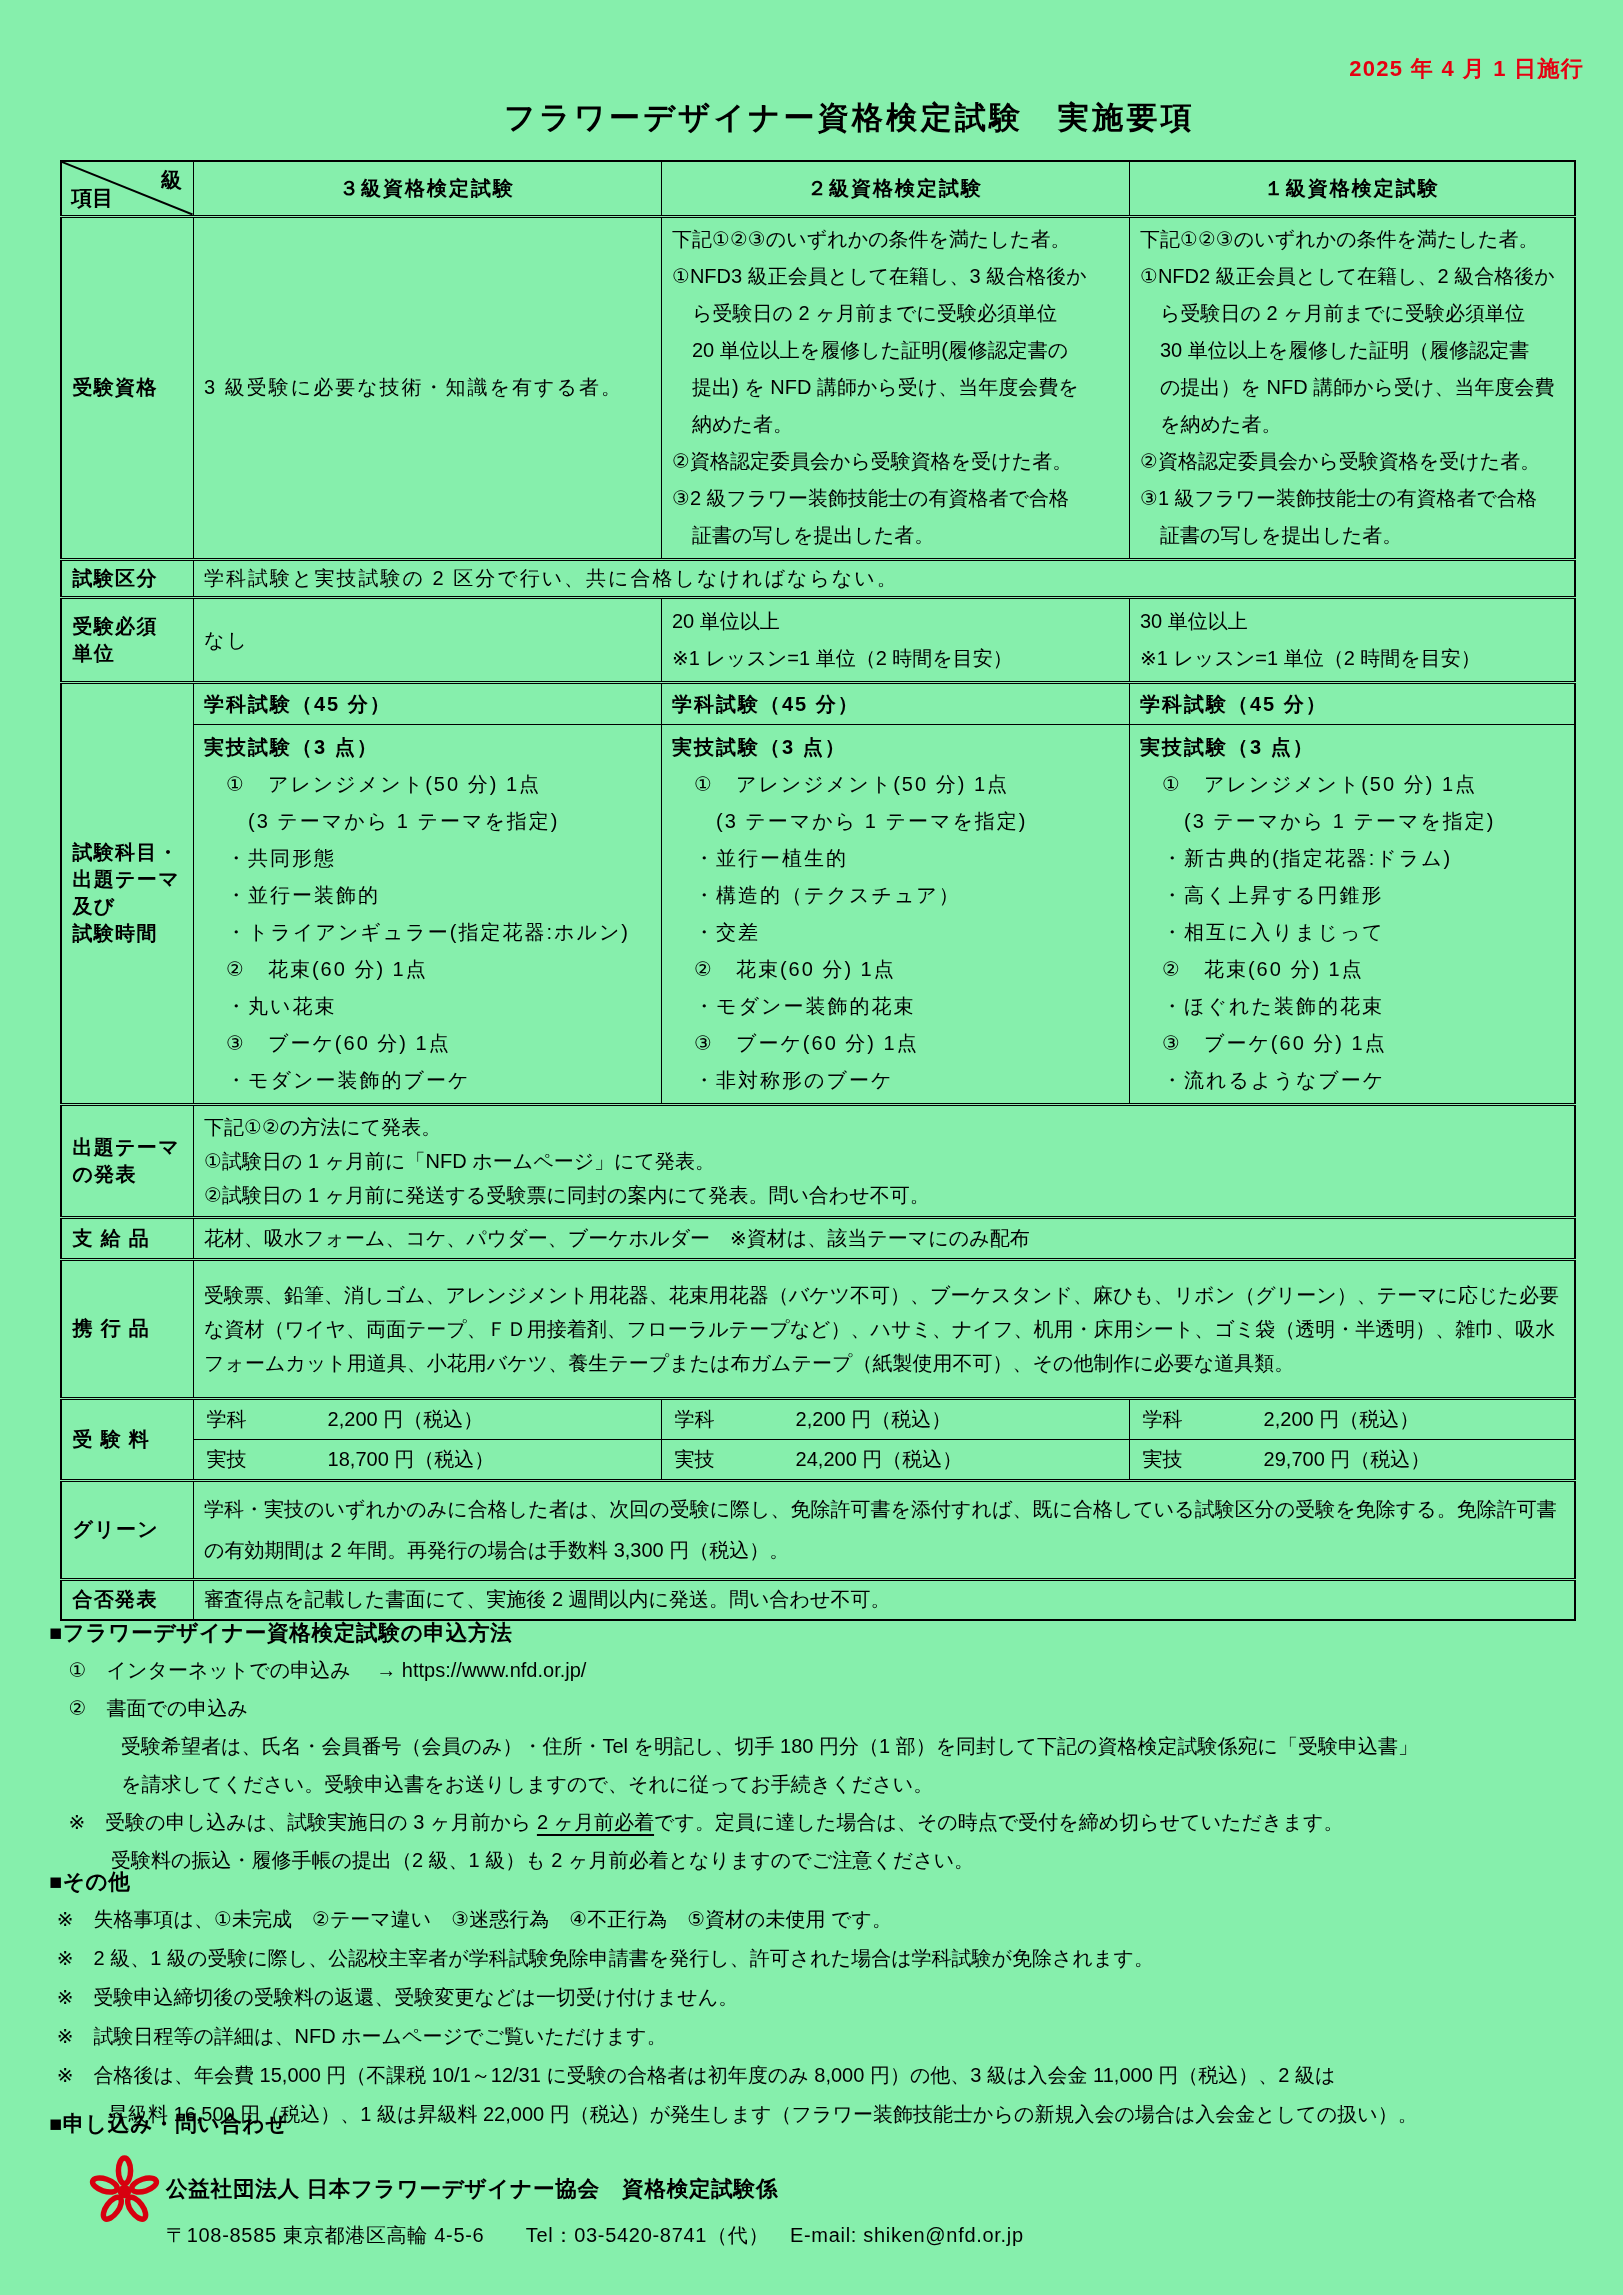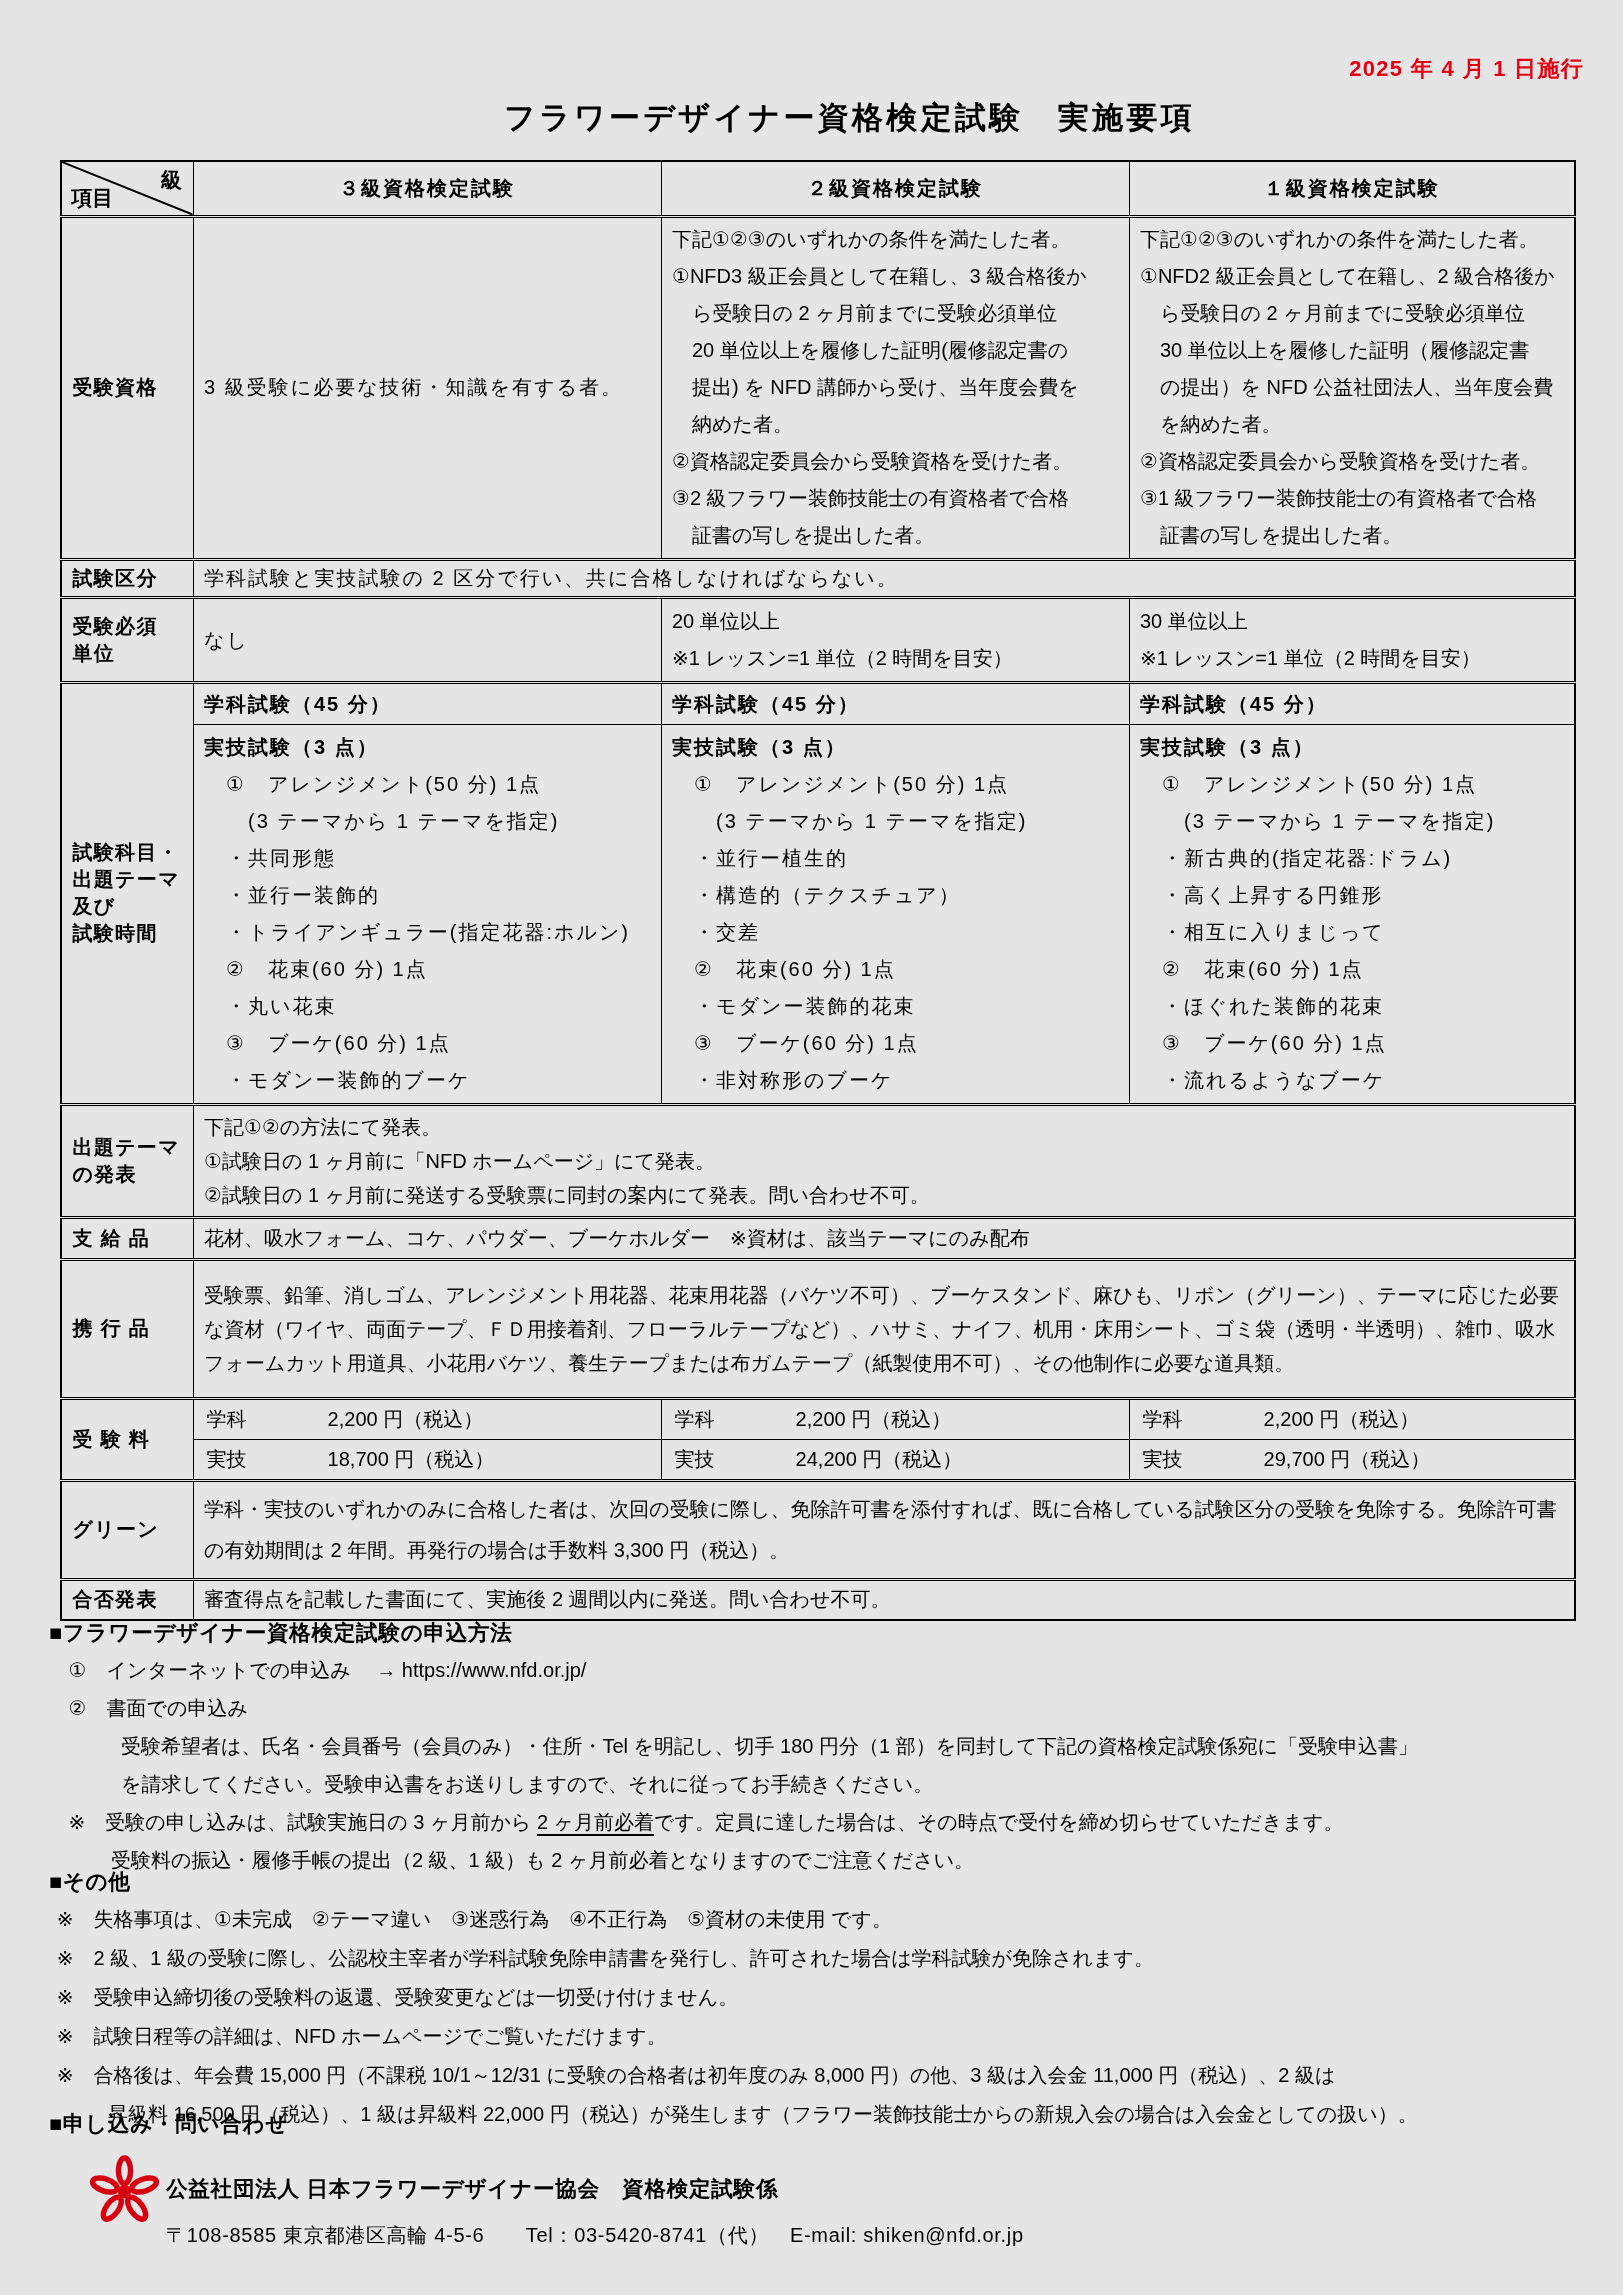--- a/index.html
+++ b/index.html
@@ -1,17 +1,17 @@
 <!DOCTYPE html>
 <html lang="ja" style="font-size:10.5px"><head>
 <meta charset="utf-8">
 <style>
   html,body{margin:0;padding:0;background:#9a9a9a;}
   .page{
-    position:relative;width:1623px;height:2295px;background:#e5e5e5;
+    position:relative;width:1623px;height:2295px;background:#86efac;
     font-family:"Liberation Sans","DejaVu Sans",sans-serif;color:#000;
     margin:0 auto;overflow:hidden;
   }
   .date-note{position:absolute;top:54px;right:39px;font-size:22px;font-weight:bold;color:#e60012;letter-spacing:1.3px;}
   .title{position:absolute;top:97px;left:0;width:100%;text-align:center;font-size:31px;font-weight:bold;letter-spacing:3.3px;padding-left:38px;}
 
   table.main{position:absolute;left:60px;top:160px;width:1513px;border-collapse:collapse;table-layout:fixed;border:2px solid #000;}
   table.main th,table.main td{border:1.3px solid #000;padding:3.9px 10.5px;font-size:20px;vertical-align:middle;word-break:break-all;}
   tr.major>td,tr.major>th{border-top:3.9px double #000;}
 
@@ -108,21 +108,21 @@
             <div>　納めた者。</div>
             <div>②資格認定委員会から受験資格を受けた者。</div>
             <div>③2 級フラワー装飾技能士の有資格者で合格</div>
             <div>　証書の写しを提出した者。</div>
           </td>
       <td class="body-top lh56">
             <div>下記①②③のいずれかの条件を満たした者。</div>
             <div>①NFD2 級正会員として在籍し、2 級合格後か</div>
             <div>　ら受験日の 2 ヶ月前までに受験必須単位</div>
             <div>　30 単位以上を履修した証明（履修認定書</div>
-            <div>　の提出）を NFD 公益社団法人、当年度会費</div>
+            <div>　の提出）を NFD 講師から受け、当年度会費</div>
             <div>　を納めた者。</div>
             <div>②資格認定委員会から受験資格を受けた者。</div>
             <div>③1 級フラワー装飾技能士の有資格者で合格</div>
             <div>　証書の写しを提出した者。</div>
           </td>
     </tr>
 
     <tr class="major r-kubun">
       <td class="label-cell">試験区分</td>
       <td colspan="3" class="wide">学科試験と実技試験の 2 区分で行い、共に合格しなければならない。</td>

